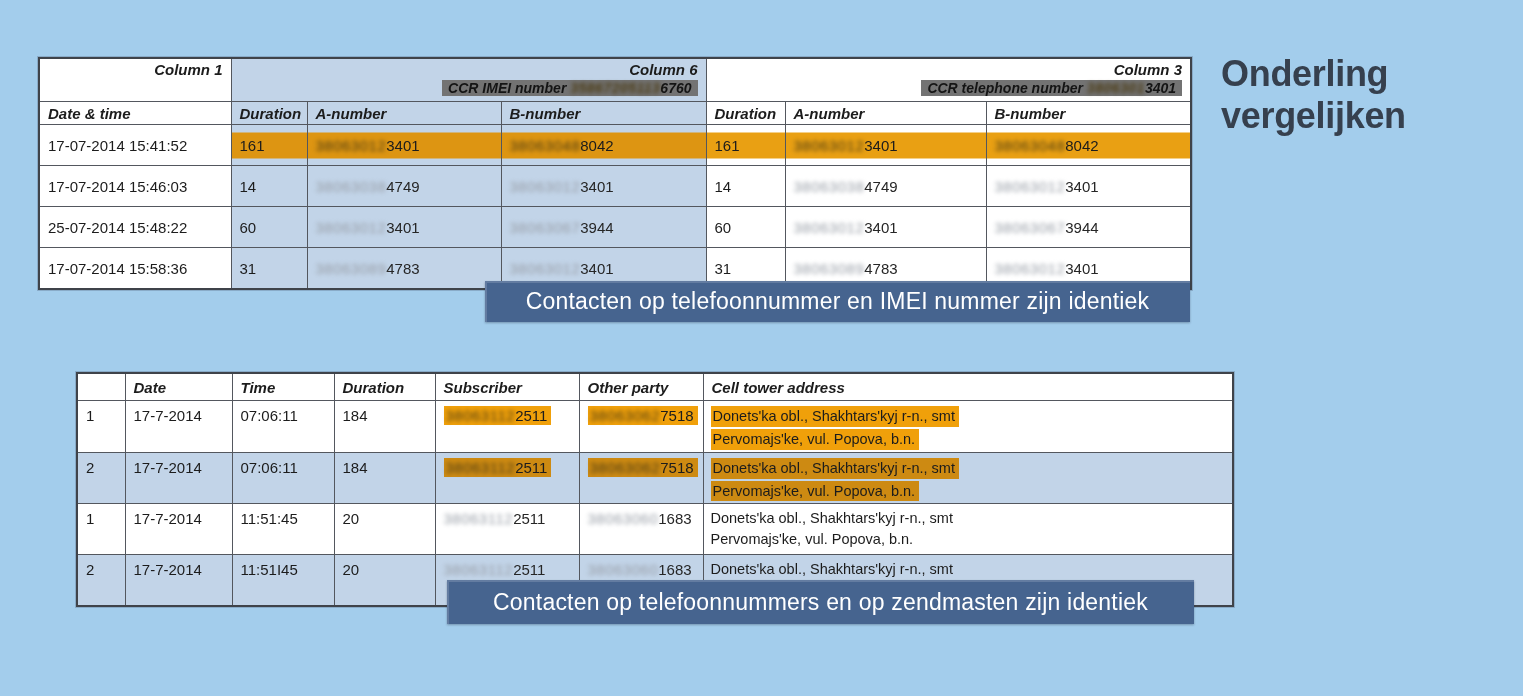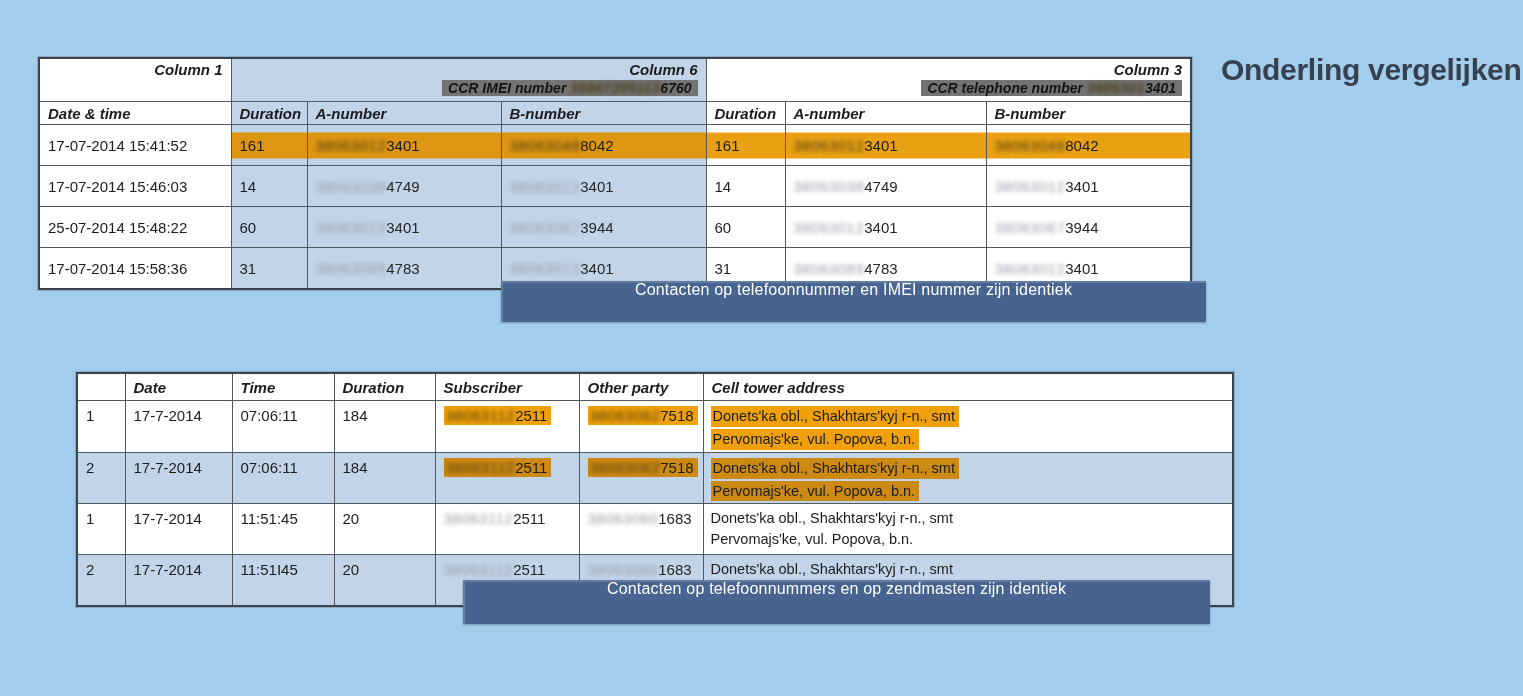--- a/index.html
+++ b/index.html
@@ -33,39 +33,39 @@
       rgba(0,0,0,0) 17%, #dd9512 17%, #dd9512 83%, rgba(0,0,0,0) 83%); }
 
   
   .blur { filter:blur(2.3px); letter-spacing:.5px; }
   .blur.g { color:#979da6; }          
   .blur.d { color:#4a3a12; }          
   .sfx { color:#262626; }
 
   
   .banner { position:absolute; background:#46648f; color:#ffffff;
-    display:flex; align-items:flex-start; justify-content:center;
-    font-size:16px; letter-spacing:.2px;
-    box-shadow:inset 2px 2px 0 rgba(255,255,255,.16), 0 1px 2px rgba(30,40,60,.35);margin-left:16px; }
+    display:flex; align-items:center; justify-content:center;
+    font-size:23px; letter-spacing:.2px;
+    box-shadow:inset 2px 2px 0 rgba(255,255,255,.16), 0 1px 2px rgba(30,40,60,.35); }
   #banner1 { left:485px; top:281px; width:705px; height:41px; }
   #banner2 { left:447px; top:580px; width:747px; height:44px; }
 
   
   #t2 { position:absolute; left:38px; top:372px; width:1156px;margin-left:38px; }
   #t2 tr.hd td { height:26px; font-weight:bold; font-style:italic; vertical-align:middle; }
   #t2 tr.data td { height:45px; vertical-align:top; padding-top:5px; line-height:1.3; }
   #t2 tr.rowblue td { background:#c2d4e8; }
   #t2 .addr { white-space:normal; font-size:14.5px;padding-left:7px; }
   .hl  { background:#f0a00a; padding:1px 4px 1px 2px; }   
   .hld { background:#cd8a12; padding:1px 4px 1px 2px; }   
   .addr-line { display:inline-block; margin-bottom:2px; }
 
   
   #title { position:absolute; left:1221px; top:53px; width:302px;
-    font-size:30px; font-weight:bold; color:#36404e; letter-spacing:-.3px; }
+    font-size:36px; font-weight:bold; color:#36404e; letter-spacing:-.3px; }
 </style>
 </head>
 <body>
 
 <div class="stage">
 
   <table id="t1" class="outer">
     <colgroup>
       <col style="width:192px">
         <col style="width:76px">

